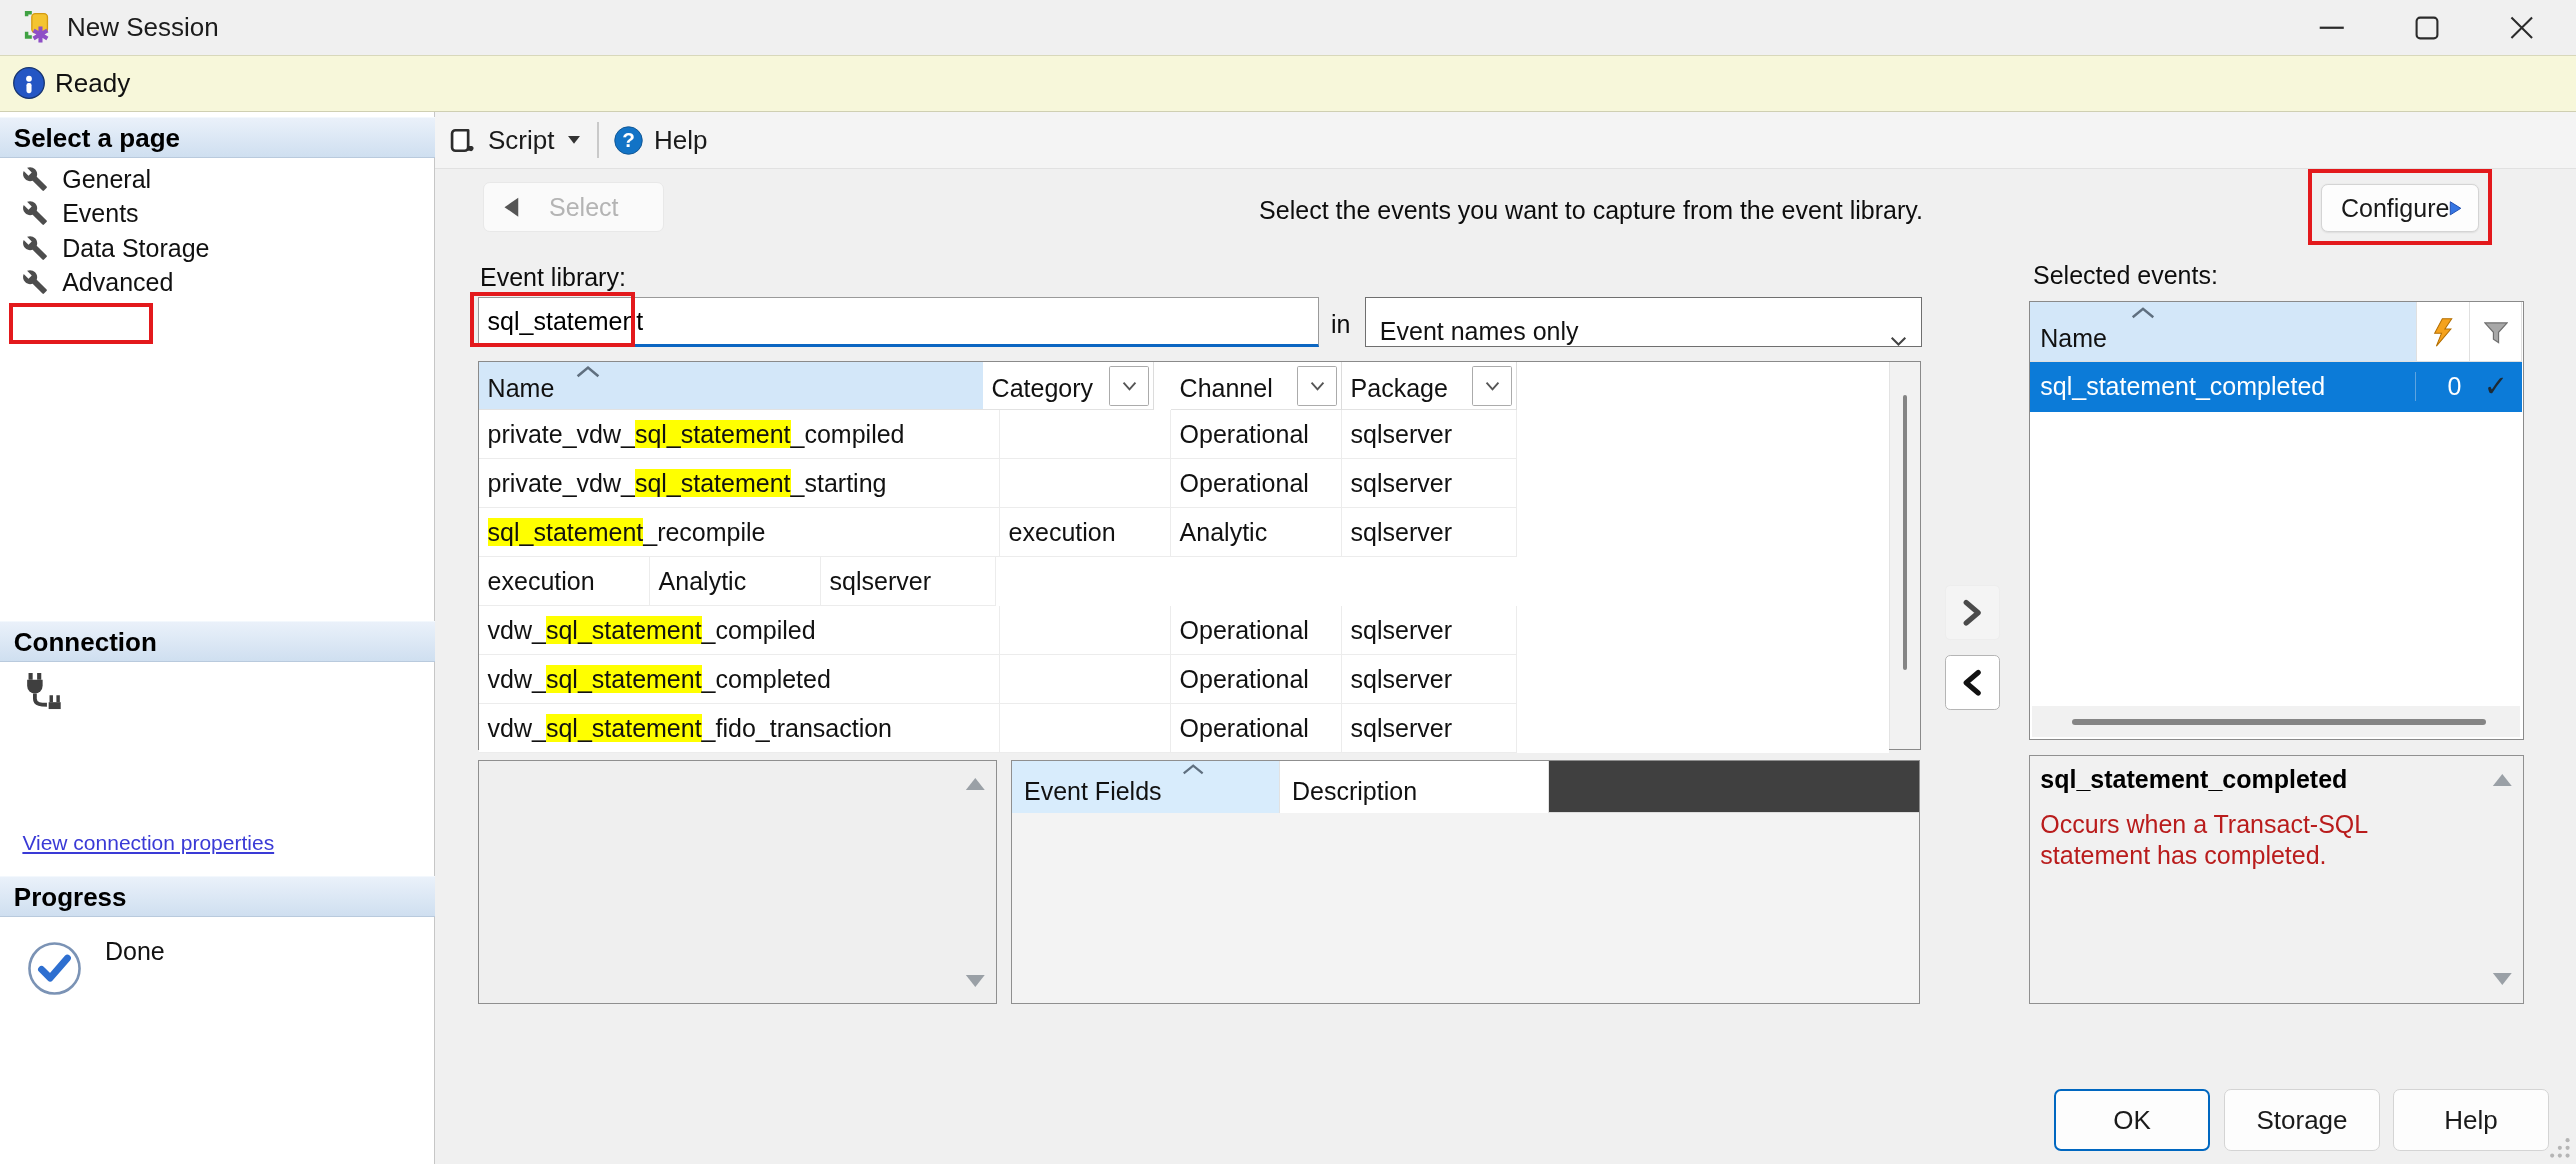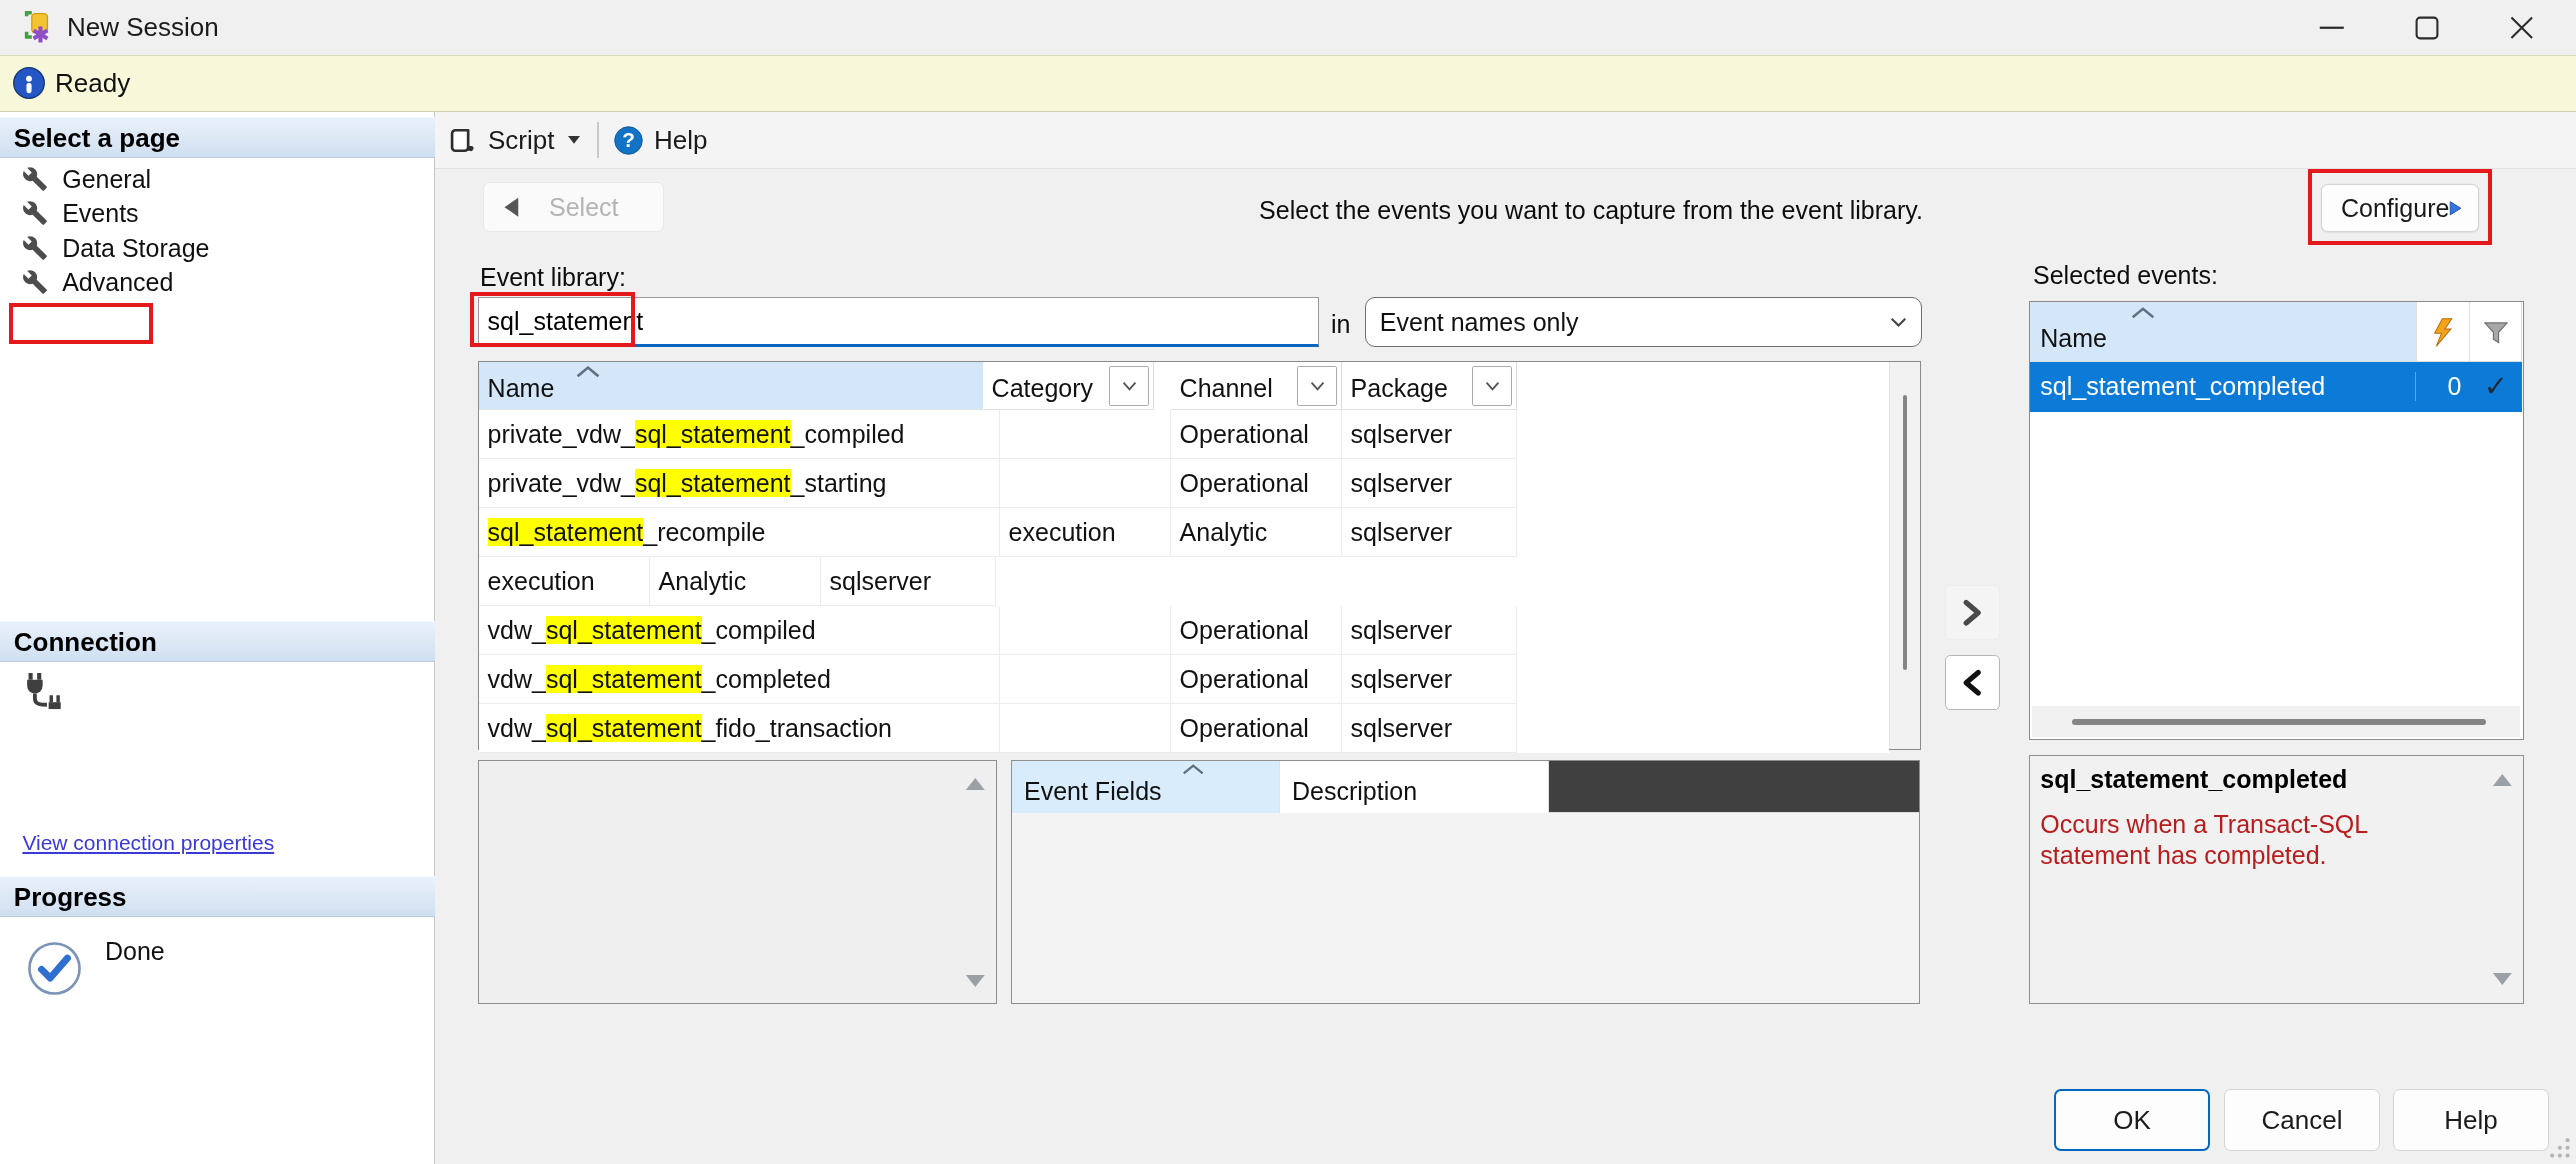--- a/index.html
+++ b/index.html
@@ -50,22 +50,22 @@
   .back-btn { left:483px; top:182px; width:181px; height:50px; background:#fafafa; border:0.9px solid #e8e8e8;
     display:flex; align-items:center; }
   .back-btn .lbl { color:#b4b4b4; margin-left:29px; }
   .instruction { left:1032px; top:196px; width:1118px; text-align:center; font-size:25px; color:#0d0d0d; }
   .configure-btn { left:2321px; top:184px; width:158px; height:48px; display:flex; align-items:center; justify-content:space-between;
     padding:0 15.5px 0 19px; box-shadow:0 0.9px 1.7px rgba(0,0,0,.08); }
   .field-label { font-size:25px; color:#0d0d0d; }
   .search-input { left:478px; top:297px; width:841px; height:50px; background:#fff;
     border:0.9px solid #9a9a9a; border-bottom:3.4px solid var(--focus-underline-blue,#0b66c2);
     font-size:25px; font-family:inherit; padding:0 8.6px; color:#000; }
-  .combo { left:1365px; top:297px; width:557px; height:50px; background:#fff; border:1.3px solid #6f6f6f; border-radius:10px;
-    display:flex; align-items:center; justify-content:space-between; padding:0 13.8px; cursor:pointer; }
+  .combo { left:1365px; top:297px; width:557px; height:50px; background:#fff; border:1.3px solid #6f6f6f; border-radius:0;
+    display:flex; align-items:flex-end; justify-content:space-between; padding:0 13.8px; cursor:pointer; }
 
   
   .lib-table { left:478px; top:361px; width:1443px; height:389px; background:#fff; border:0.9px solid #8a8a8a; }
   .lt-head { position:absolute; left:0; top:0; height:48px; width:1410px; }
   .lt-hcell { position:absolute; top:0; height:48px; border-right:0.9px solid #dcdcdc; border-bottom:0.9px solid #e2e2e2;
     font-size:25px; padding:12px 0 0 8.6px; background:#fff; cursor:pointer; }
   .lt-hcell.name { background:var(--table-header-blue,#d3e7f9); }
   .sort-caret { position:absolute; top:2.6px; }
   .col-filter-btn { position:absolute; top:4.3px; width:40px; height:40px; background:#fff; border:0.9px solid #ababab; border-radius:1.7px;
     display:flex; align-items:center; justify-content:center; cursor:pointer; }
@@ -410,21 +410,21 @@
     <div class="desc-body">Occurs when a Transact-SQL statement has completed.</div>
     <svg class="scroll-arrow" style="top:17px" viewBox="0 0 24 16">
         <polygon points="12,1 23,15 1,15" fill="#9aa0a6"></polygon>
       </svg>
     <svg class="scroll-arrow" style="bottom:17px" viewBox="0 0 24 16">
         <polygon points="1,1 23,1 12,15" fill="#9aa0a6"></polygon>
       </svg>
   </div>
 
   <button class="foot-btn btn ok">OK</button>
-  <button class="foot-btn btn cancel">Cancel</button>
+  <button class="foot-btn btn cancel">Storage</button>
   <button class="foot-btn btn help">Help</button>
 
   <svg class="abs" style="right:5.2px; bottom:5.2px" width="24" height="24" viewBox="0 0 28 28">
     <g fill="#b5b5b5">
       <circle cx="24" cy="24" r="2.4"></circle>
         <circle cx="24" cy="15" r="2.4"></circle>
         <circle cx="15" cy="24" r="2.4"></circle>
       <circle cx="24" cy="6" r="2.4"></circle>
         <circle cx="15" cy="15" r="2.4"></circle>
         <circle cx="6" cy="24" r="2.4"></circle>

